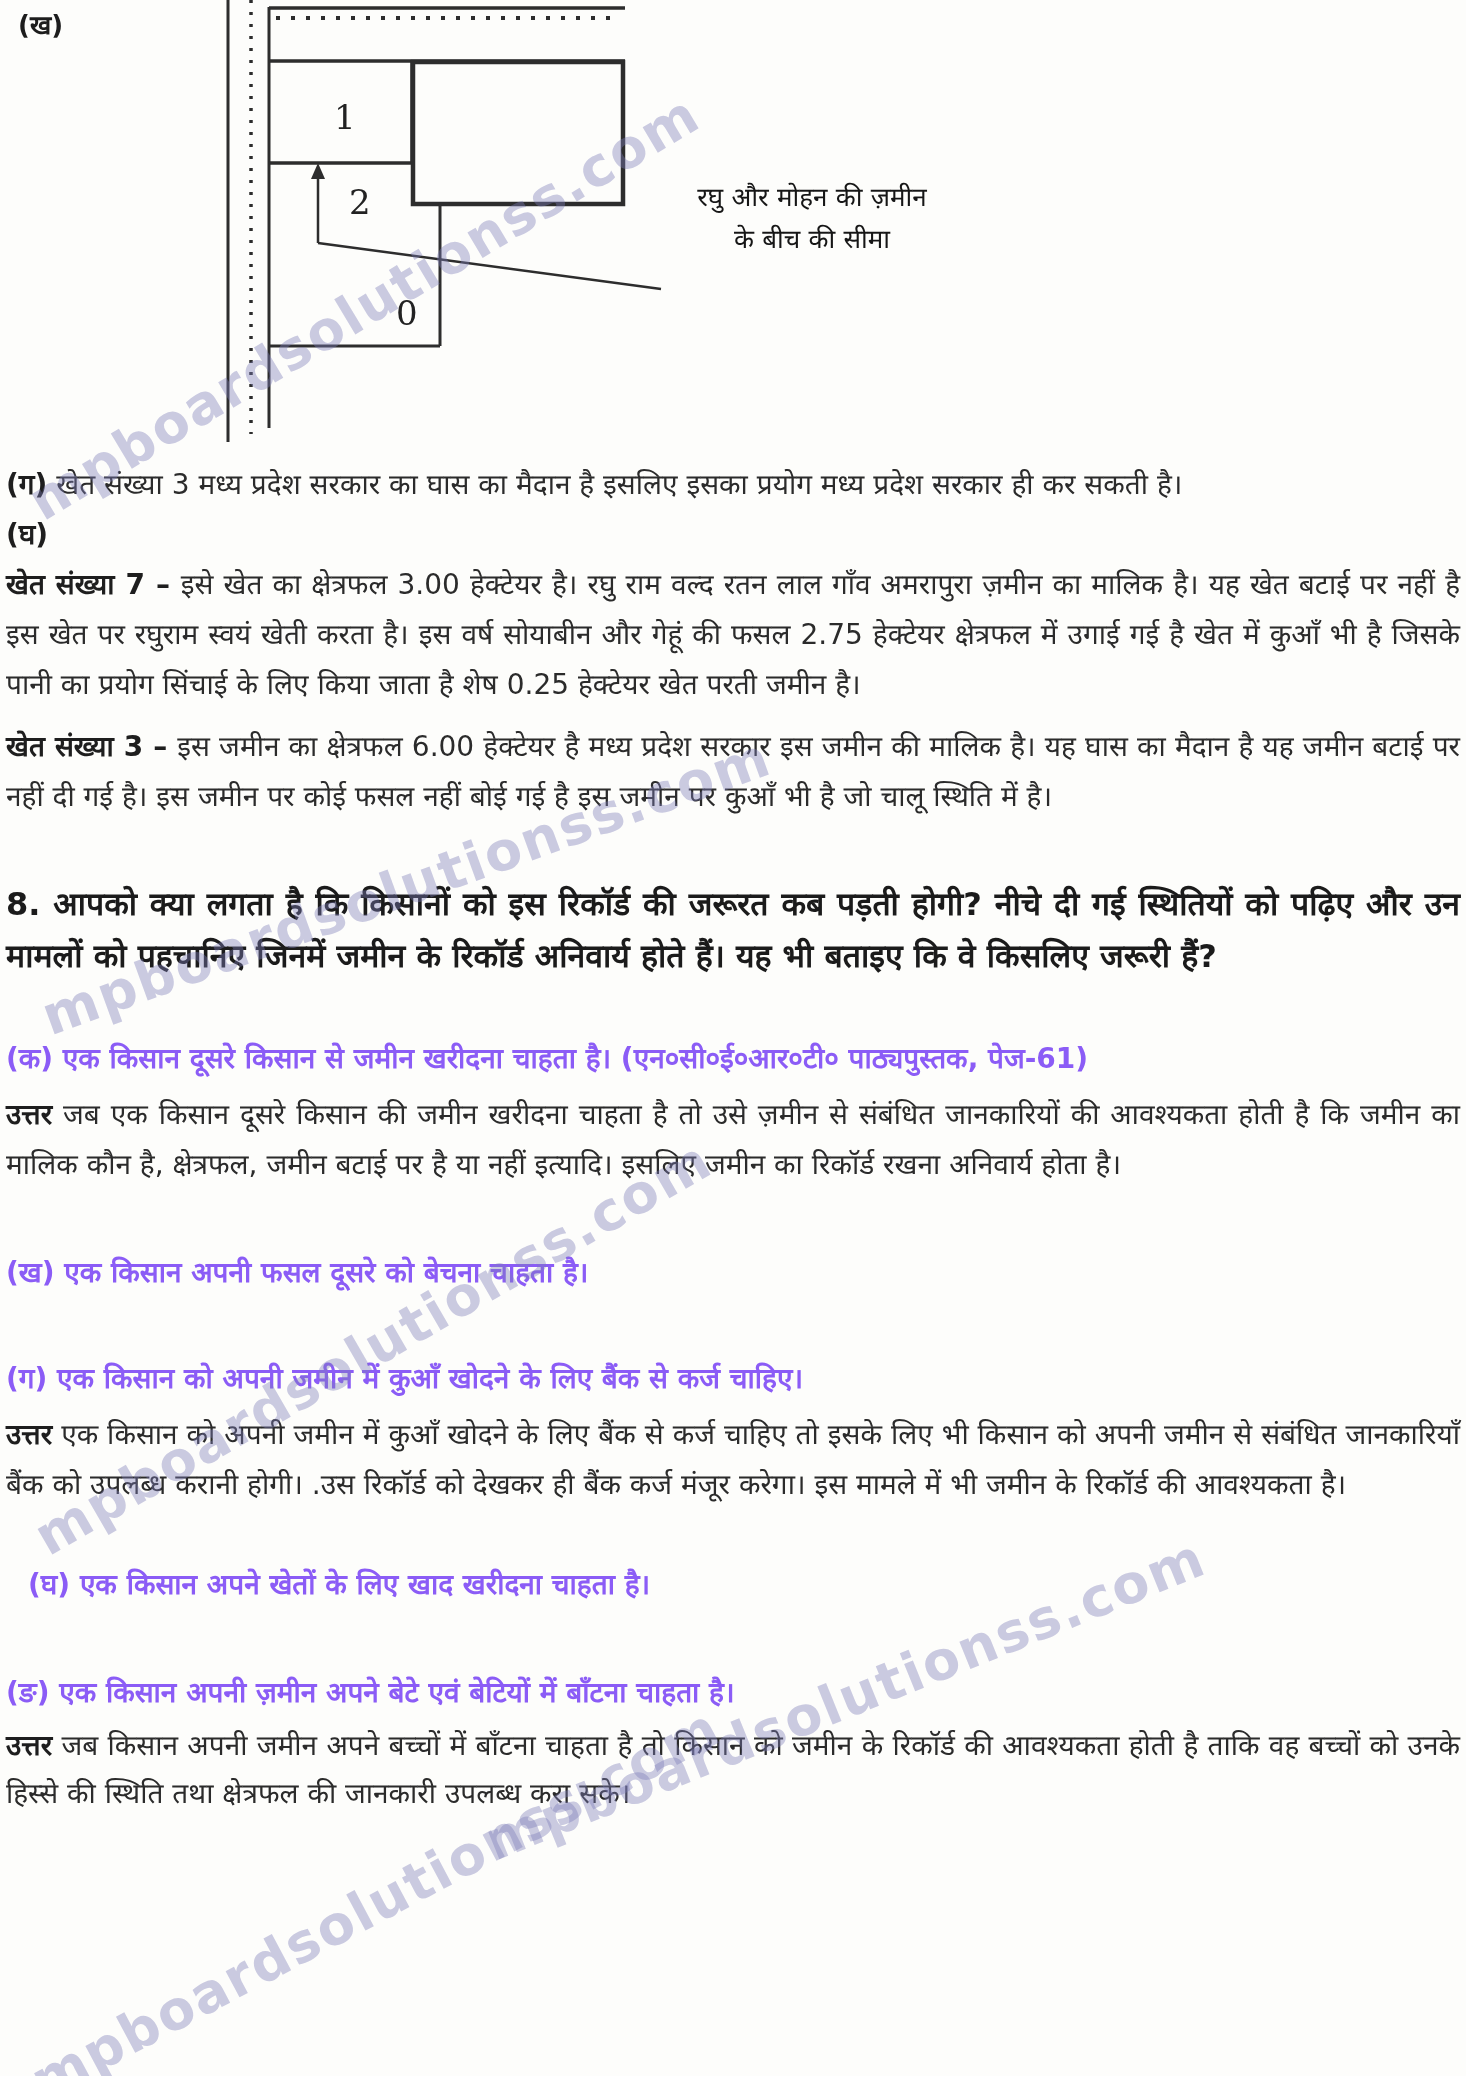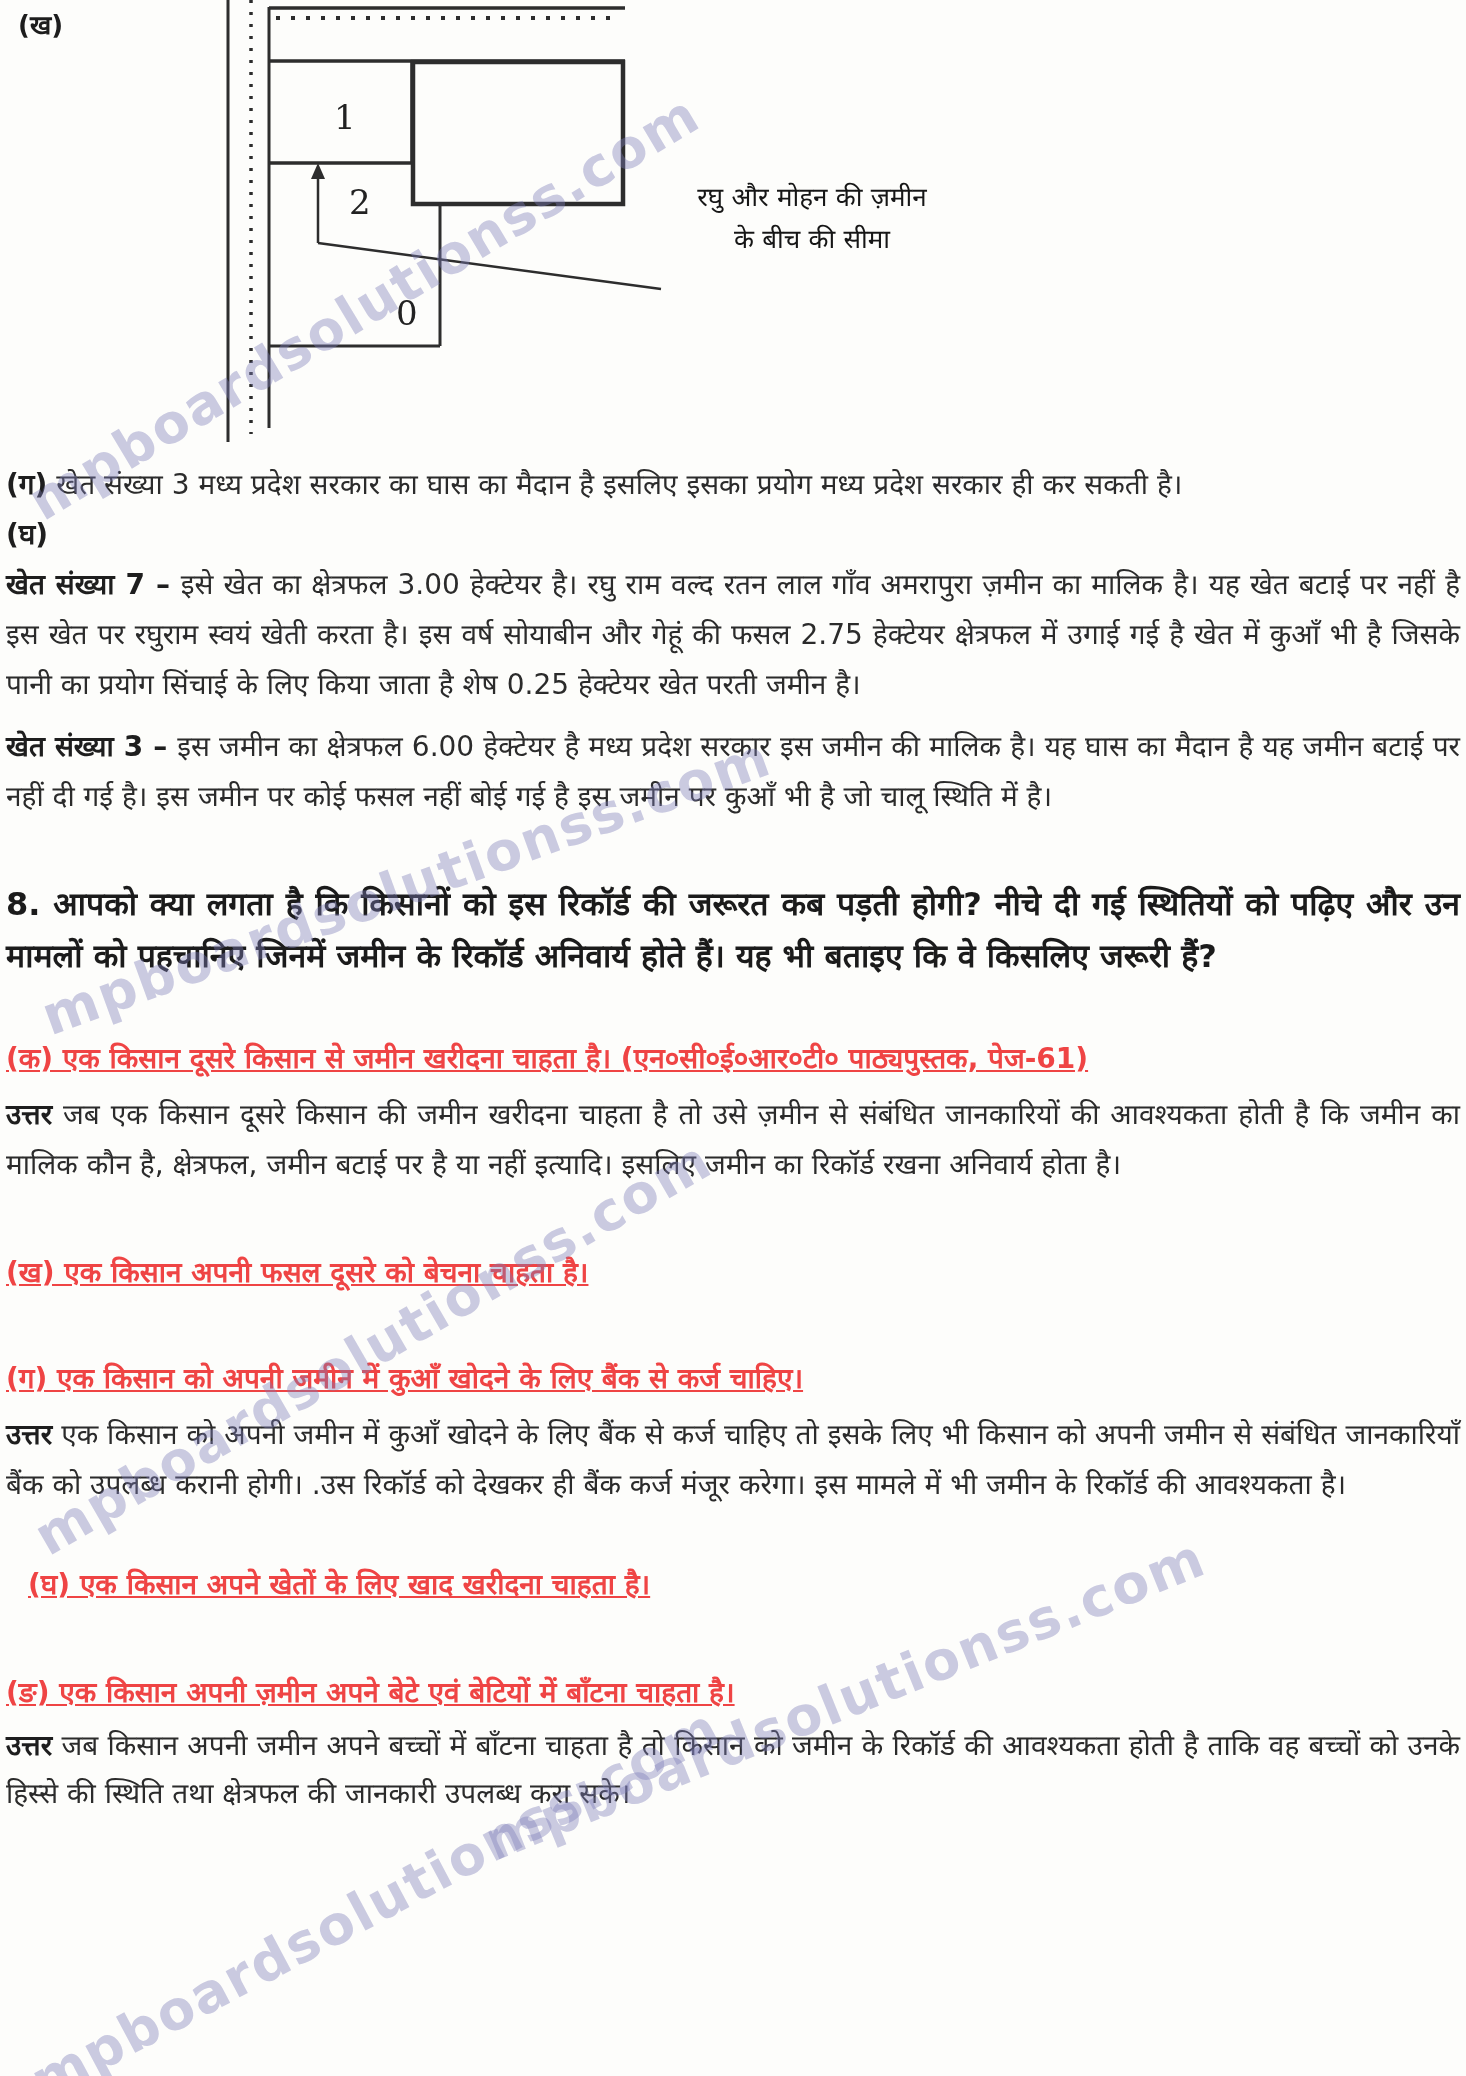--- a/index.html
+++ b/index.html
@@ -14,21 +14,21 @@
               font-size:26px;line-height:42px;color:#161616;}
   svg{position:absolute;left:0;top:0;}
 
   
   p{margin:0;font-size:28px;line-height:50px;color:#2b2b2b;}
   .just{text-align:justify;}
   b,.bold{font-weight:700;color:#1e1e1e;}
   .p-ga{margin-top:10px;}
   .khet3{margin-top:12px;}
   .q8{margin-top:56px;font-size:32px;line-height:52px;font-weight:700;color:#1b1b1b;}
-  .part-heading{font-weight:700;color:#ef4444;text-decoration:underline;}
+  .part-heading{font-weight:700;color:#8b5cf6;}
   .mt-ka{margin-top:52px;} .mt-kha{margin-top:58px;} .mt-gga{margin-top:56px;}
   .mt-ggha{margin-top:50px;margin-left:22px;} .mt-nga{margin-top:58px;}
   .ans{margin-top:6px;}
   .ans-last{margin-top:4px;line-height:48px;}
 
   
   .wm{position:absolute;font-size:54px;font-weight:700;letter-spacing:2px;white-space:nowrap;
       color:rgba(124,124,186,0.40);transform-origin:left bottom;pointer-events:none;z-index:3;}
   .wm1{left:50px; top:470px; transform:rotate(-31deg);}
   .wm2{left:55px; top:985px; transform:rotate(-20deg);}

